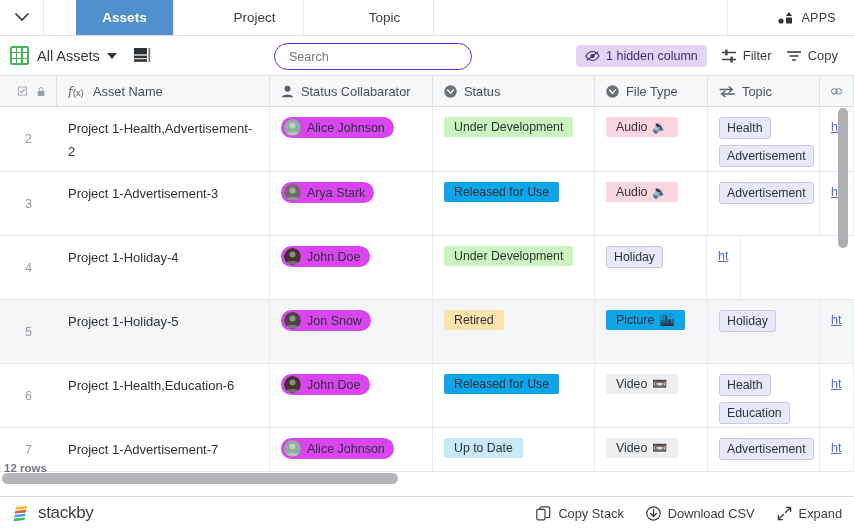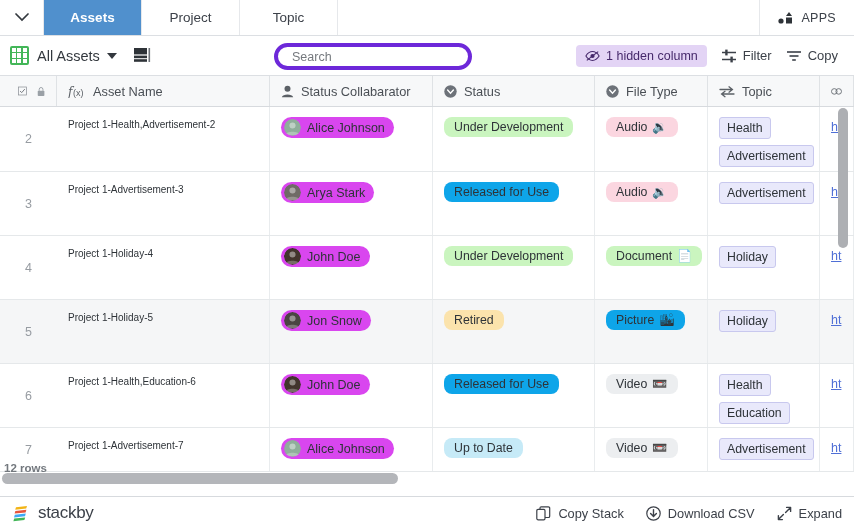--- a/index.html
+++ b/index.html
@@ -7,21 +7,21 @@
     width: 854px; height: 529px;
     font-family: "Liberation Sans", "DejaVu Sans", sans-serif;
     background: #ffffff; color: #2e3338;
     overflow: hidden;
   }
   .app { position: relative; width: 854px; height: 529px; display: flex; flex-direction: column; }
 
   
   .tabbar {
     height: 36px; min-height: 36px; display: flex; align-items: stretch;
-    background: #ffffff; border-bottom: 1px solid #dcdfe3;
+    background: #ffffff; border-bottom: 1px solid #dcdfe3; gap: 32px;
   }
   .tab-caret {
     width: 44px; display: flex; align-items: center; justify-content: center;
     cursor: pointer; border-right: 1px solid #e6e8eb;
   }
   .tab {
     display: flex; align-items: center; justify-content: center;
     padding: 0 22px; font-size: 13.5px; color: #3c4149;
     border-right: 1px solid #e6e8eb; cursor: pointer; min-width: 98px;
   }
@@ -49,21 +49,21 @@
       linear-gradient(to bottom, transparent 9.5px, #43b658 9.5px, #43b658 10.8px, transparent 10.8px);
   }
   .view-name { display: flex; align-items: center; font-size: 14.5px; color: #33383e; cursor: pointer; }
   .caret-dn {
     width: 0; height: 0; border-left: 5px solid transparent; border-right: 5px solid transparent;
     border-top: 6px solid #33383e; margin-left: 7px;
   }
   .rowheight-btn { margin-left: 16px; display: flex; align-items: center; cursor: pointer; }
   .search-wrap { position: absolute; left: 274px; top: 7px; }
   .search-box {
-    width: 198px; height: 27px; border: 4px solid #6d28d9; border-radius: 14px;
+    width: 198px; height: 27px; border: 1px solid #6d28d9; border-radius: 14px;
     background: #fff; font-size: 12.5px; color: #404040; padding: 0 14px;
     font-family: inherit; outline: none;
   }
   .search-box::placeholder { color: #75797e; }
   .toolbar-right { margin-left: auto; display: flex; align-items: center; gap: 14px; padding-right: 6px; }
   .hidden-col-chip {
     display: flex; align-items: center; gap: 6px; background: #e3d4f5;
     color: #46296b; border-radius: 4px; padding: 4px 9px; font-size: 12.5px; cursor: pointer;
   }
   .tb-btn { display: flex; align-items: center; gap: 6px; font-size: 13px; color: #3c4149; cursor: pointer; }
@@ -87,29 +87,29 @@
   .c-url   { width: 34px; }
 
   .body-rows { position: relative; }
   .row { display: flex; border-bottom: 1px solid #e5e8ea; background: #fff; }
   .row.hl { background: #f5f6f7; }
   .cell { padding: 10px 11px 0 11px; border-right: 1px solid #e9ecee; overflow: hidden; }
   .cell.c-num {
     padding: 0; display: flex; align-items: center; justify-content: center;
     color: #979ca2; font-size: 12.5px; border-right: none;
   }
-  .cell-name { font-size: 10px; line-height: 16px; color: #2e3338; padding-top: 10px; }
+  .cell-name { font-size: 13px; line-height: 23px; color: #2e3338; padding-top: 10px; }
 
   .collab-chip {
     display: inline-flex; align-items: center; gap: 6px;
     background: #d946ef; border-radius: 12px; padding: 2px 9px 2px 3px; font-size: 12.5px; color: #2e3338;
   }
   .avatar { width: 17px; height: 17px; border-radius: 50%; flex: none; display: block; }
 
-  .pill { display: inline-flex; align-items: center; gap: 5px; border-radius: 8px;
+  .pill { display: inline-flex; align-items: center; gap: 5px; border-radius: 2px;
           padding: 3px 10px; font-size: 12.3px; color: #2e3338; white-space: nowrap; }
   .pill-green  { background: #caf5bf; }
   .pill-teal   { background: #0ea5e9; }
   .pill-yellow { background: #fbe3ac; }
   .pill-blue   { background: #c6eaf7; }
   .pill-pink   { background: #fbd6e0; }
   .pill-gray   { background: #eceef0; }
 
   .tag {
     display: inline-block; background: #e9e9fb; border: 1px solid #c8c8ee;
@@ -310,21 +310,20 @@
           <div class="cell c-name cell-name">Project 1-Holiday-4</div>
           <div class="cell c-coll"><span class="collab-chip">
               <svg class="avatar" viewBox="0 0 20 20">
                 <circle cx="10" cy="10" r="10" fill="#42342c"></circle>
                 <circle cx="10" cy="7.6" r="3.6" fill="rgba(255,255,255,0.42)"></circle>
                 <path d="M1.6 19 C3 13.6 17 13.6 18.4 19 Z" fill="rgba(255,255,255,0.28)"></path>
               </svg>
               <span>John Doe</span>
             </span></div>
           <div class="cell c-stat"><span class="pill pill-green">Under Development</span></div>
-          <div class="cell c-file"><span class="pill pill-green">Document <span>📄</span></span></div>
           <div class="cell c-topic"><span class="tag">Holiday</span></div>
           <div class="cell c-url"><span class="url-link">ht</span></div>
         </div>
         <div class="row hl" style="height: 64px;">
           <div class="cell c-num">5</div>
           <div class="cell c-name cell-name">Project 1-Holiday-5</div>
           <div class="cell c-coll"><span class="collab-chip">
               <svg class="avatar" viewBox="0 0 20 20">
                 <circle cx="10" cy="10" r="10" fill="#4a4542"></circle>
                 <circle cx="10" cy="7.6" r="3.6" fill="rgba(255,255,255,0.42)"></circle>

